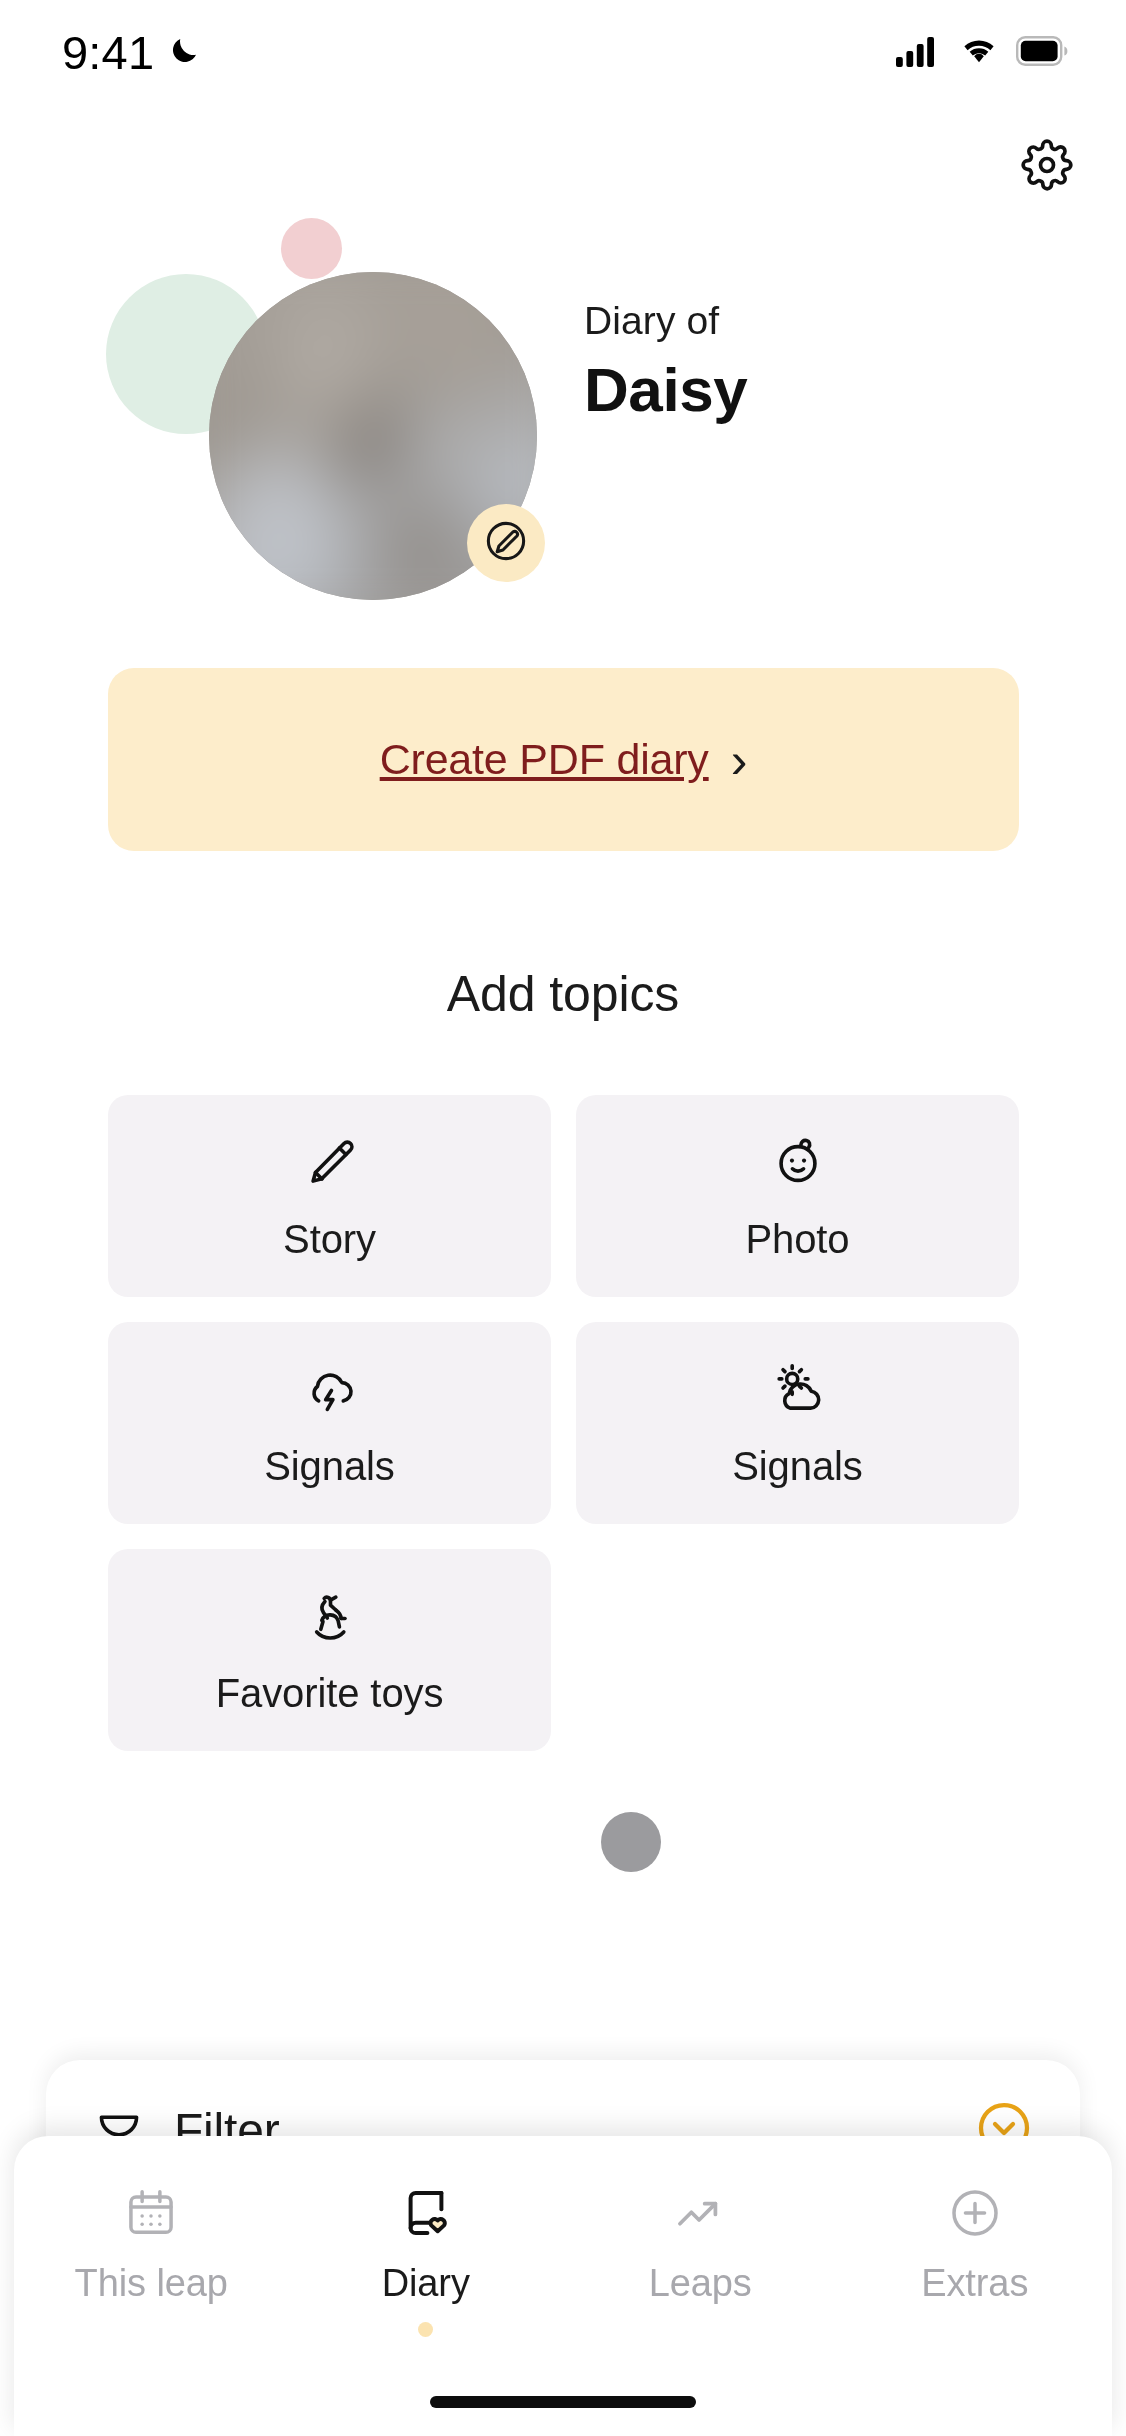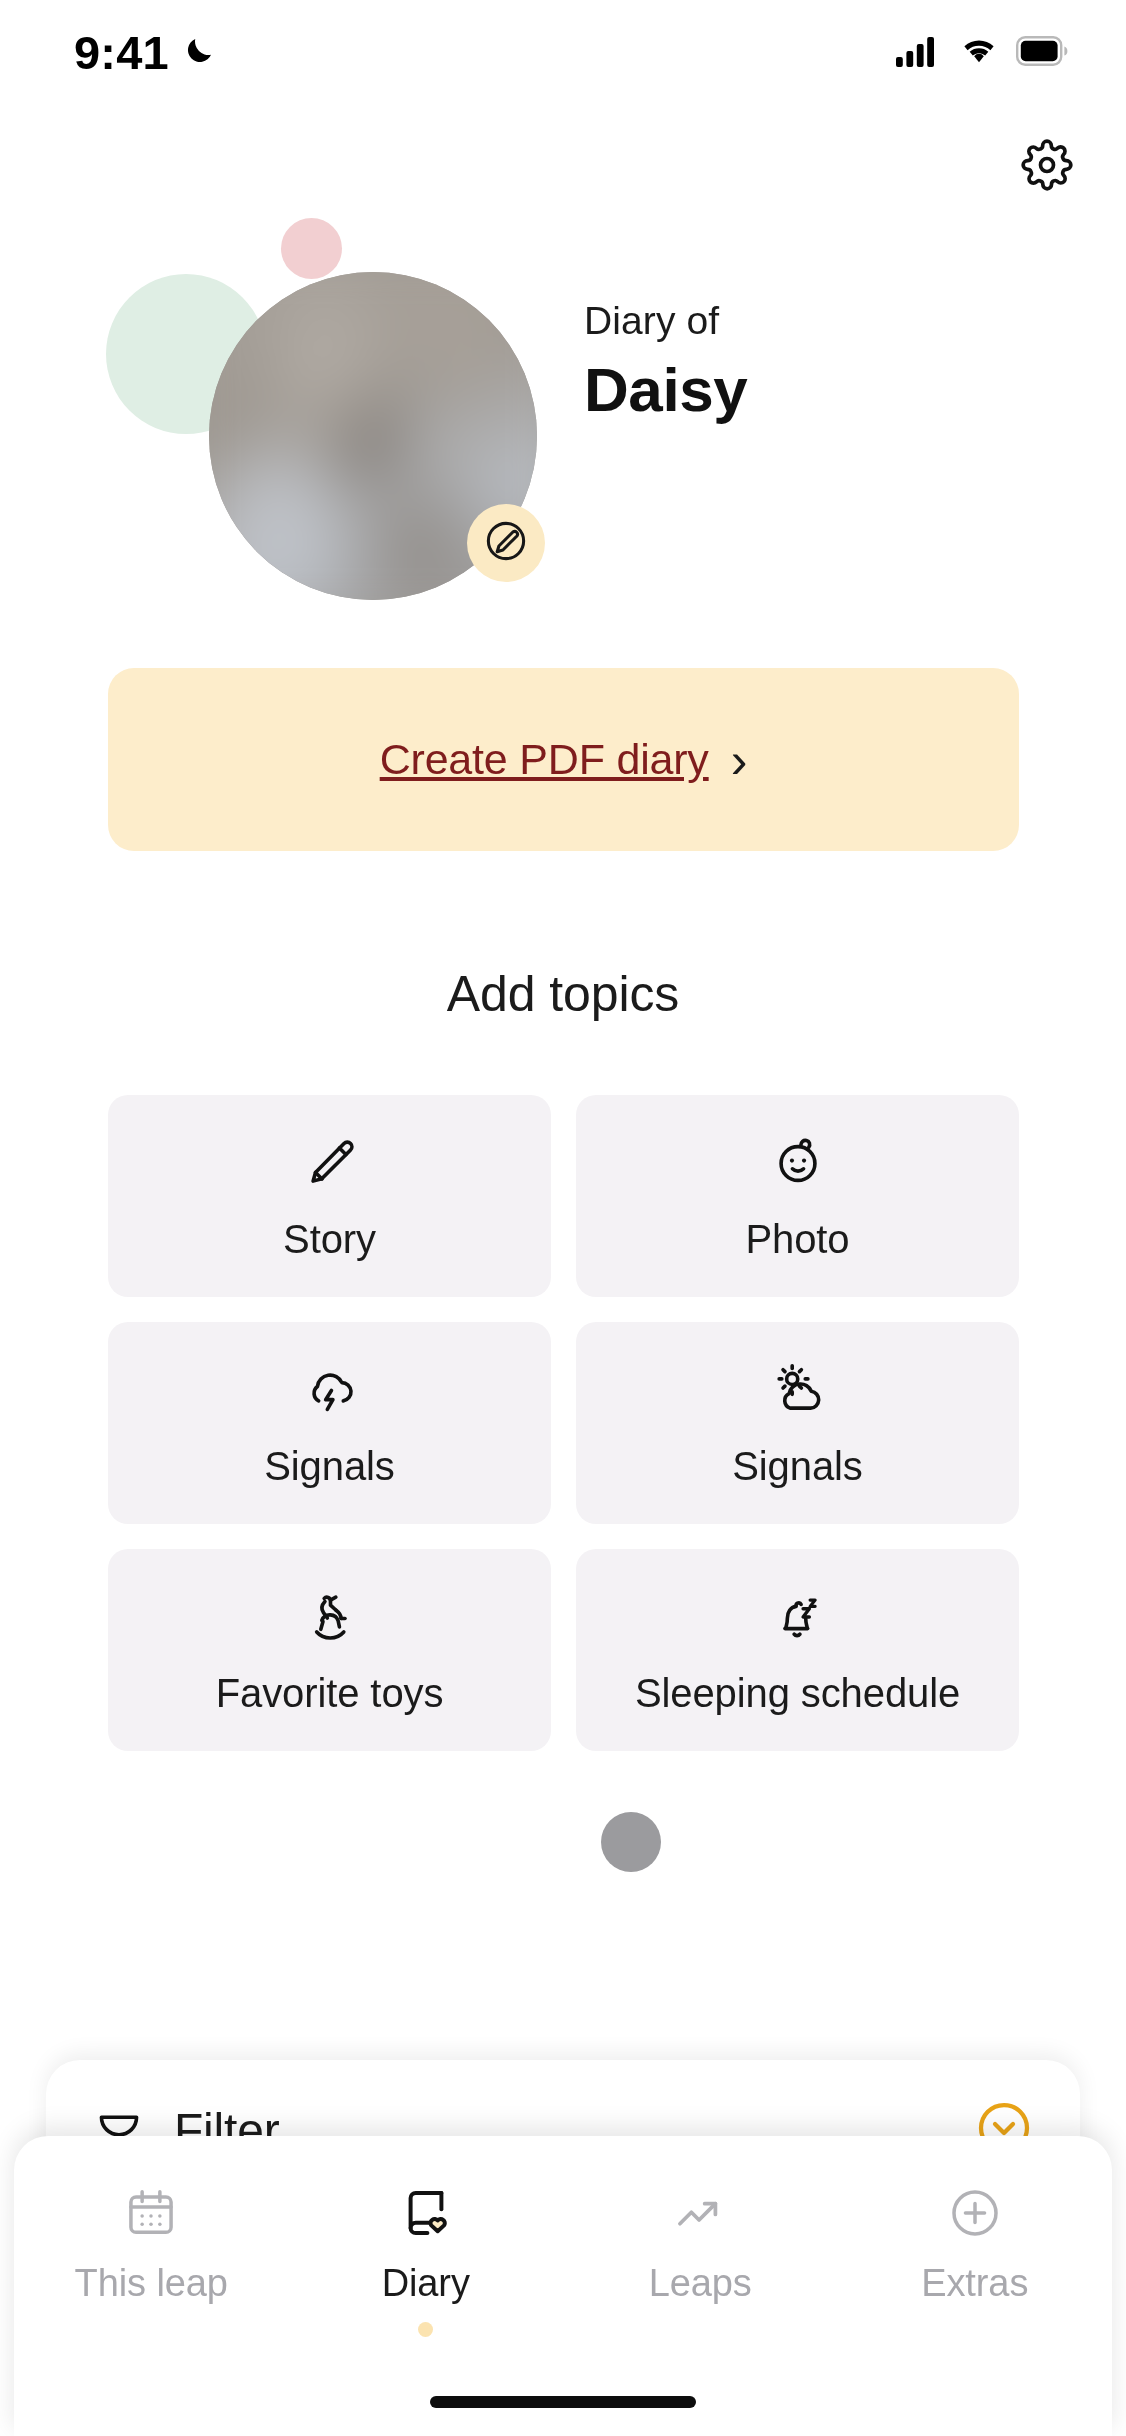--- a/index.html
+++ b/index.html
@@ -31,24 +31,23 @@
     justify-content: space-between;
     padding: 0 58px 0 62px;
   }
   .status-left {
     display: flex;
     align-items: center;
     gap: 12px;
   }
   .status-time {
     font-size: 47px;
-    font-weight: 700;
+    font-weight: 400;
     color: #000;
     letter-spacing: 0.2px;
-    margin-left: 12px;
   }
   .moon-icon { display: block; }
   .status-right {
     display: flex;
     align-items: center;
     gap: 16px;
   }
 
   
   .gear-button {
@@ -457,34 +456,20 @@
           <path d="M14.5 9.2c1.3.9 2.0 2.1 2.1 3.4"></path>
           <path d="M16.6 12.6h1.6"></path>
           <path d="M8.6 13.4a3.6 3.6 0 0 1 6.8.3l.5 2.4"></path>
           <path d="M9.1 13.9L8.2 17.1"></path>
           <path d="M6.5 18.2c1.4 1.6 3.5 2.5 5.6 2.5s4.2-.9 5.6-2.5"></path>
         </svg>
       </span>
       <span class="topic-label">Favorite toys</span>
     </div>
 
-    <div class="topic-tile">
-      <span class="topic-icon">
-        <svg width="58" height="58" viewBox="0 0 24 24" fill="none" stroke="#111" stroke-width="1.5" stroke-linecap="round" stroke-linejoin="round">
-          <path d="M7.0 16.6c0-1.0.6-1.5.6-4.1 0-2.6 1.3-4.5 3.6-4.9"></path>
-          <path d="M15.2 12.6c0 2.5.6 3.0.6 4.0"></path>
-          <path d="M6.6 16.8h9.4"></path>
-          <path d="M10.4 19.1a1.5 1.5 0 0 0 2.4 0"></path>
-          <path d="M11.2 7.3a1.1 1.1 0 0 1 2.1-.5"></path>
-          <path d="M14.1 8.6h2.6l-2.6 3.4h2.6" stroke-width="1.4"></path>
-          <path d="M17.0 5.0h2.1l-2.1 2.6h2.1" stroke-width="1.3"></path>
-        </svg>
-      </span>
-      <span class="topic-label">Sleeping schedule</span>
-    </div>
 
   </div>
 
   <div class="gray-dot"></div>
 
   <div class="filter-bar">
     <div class="filter-left">
       <span>
         <svg width="54" height="54" viewBox="0 0 24 24" fill="none" stroke="#111" stroke-width="1.6" stroke-linecap="round" stroke-linejoin="round">
           <path d="M4.2 7.2h15.6a7.8 7.8 0 0 1-7.8 7.8A7.8 7.8 0 0 1 4.2 7.2z"></path>

